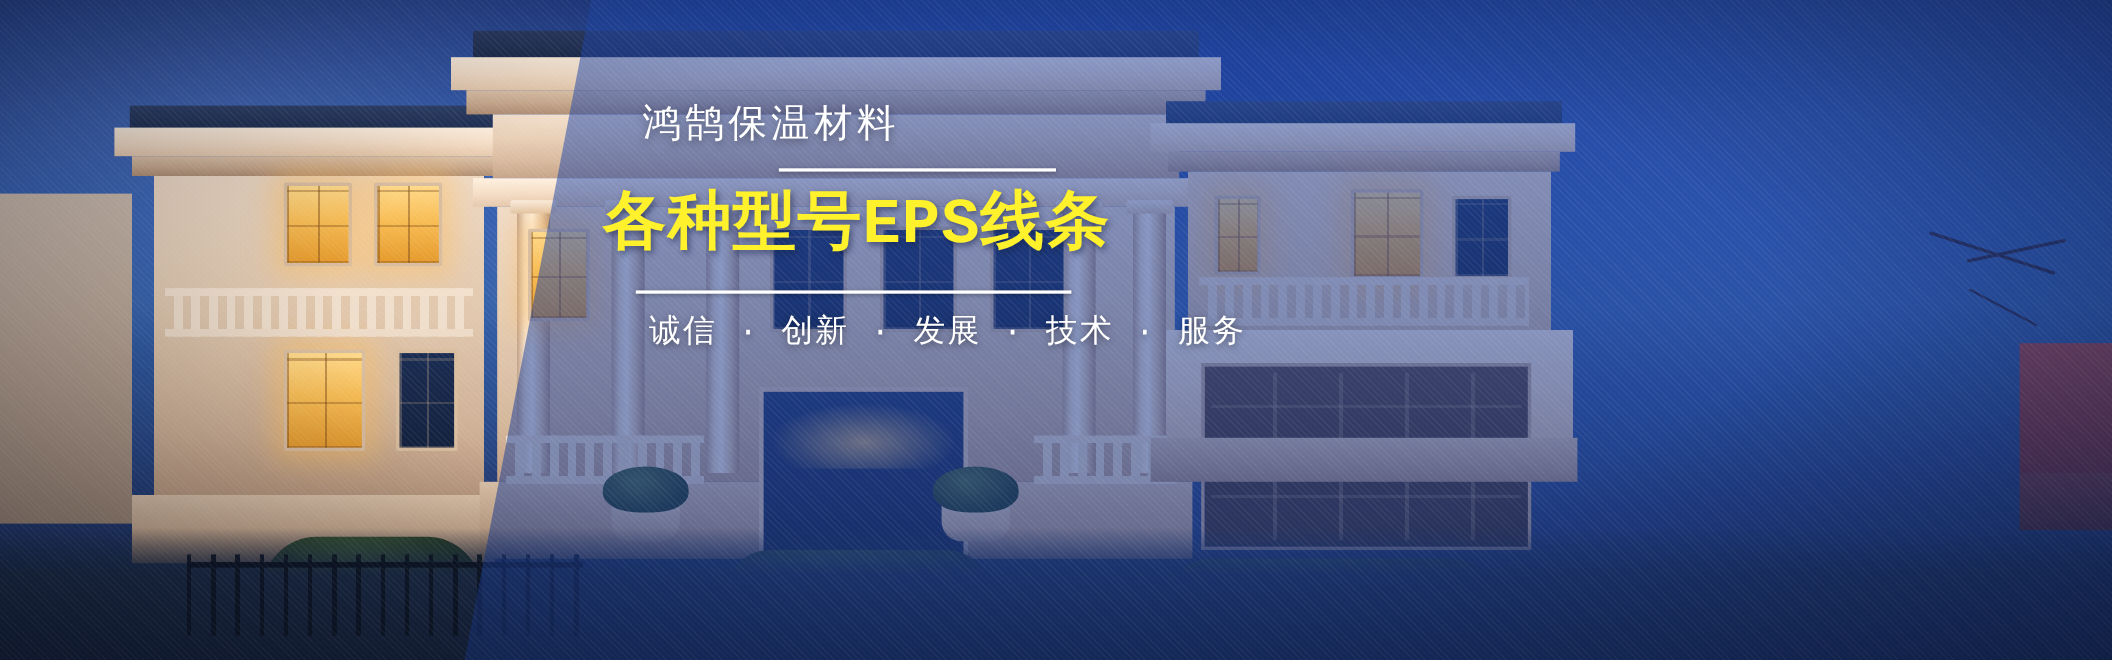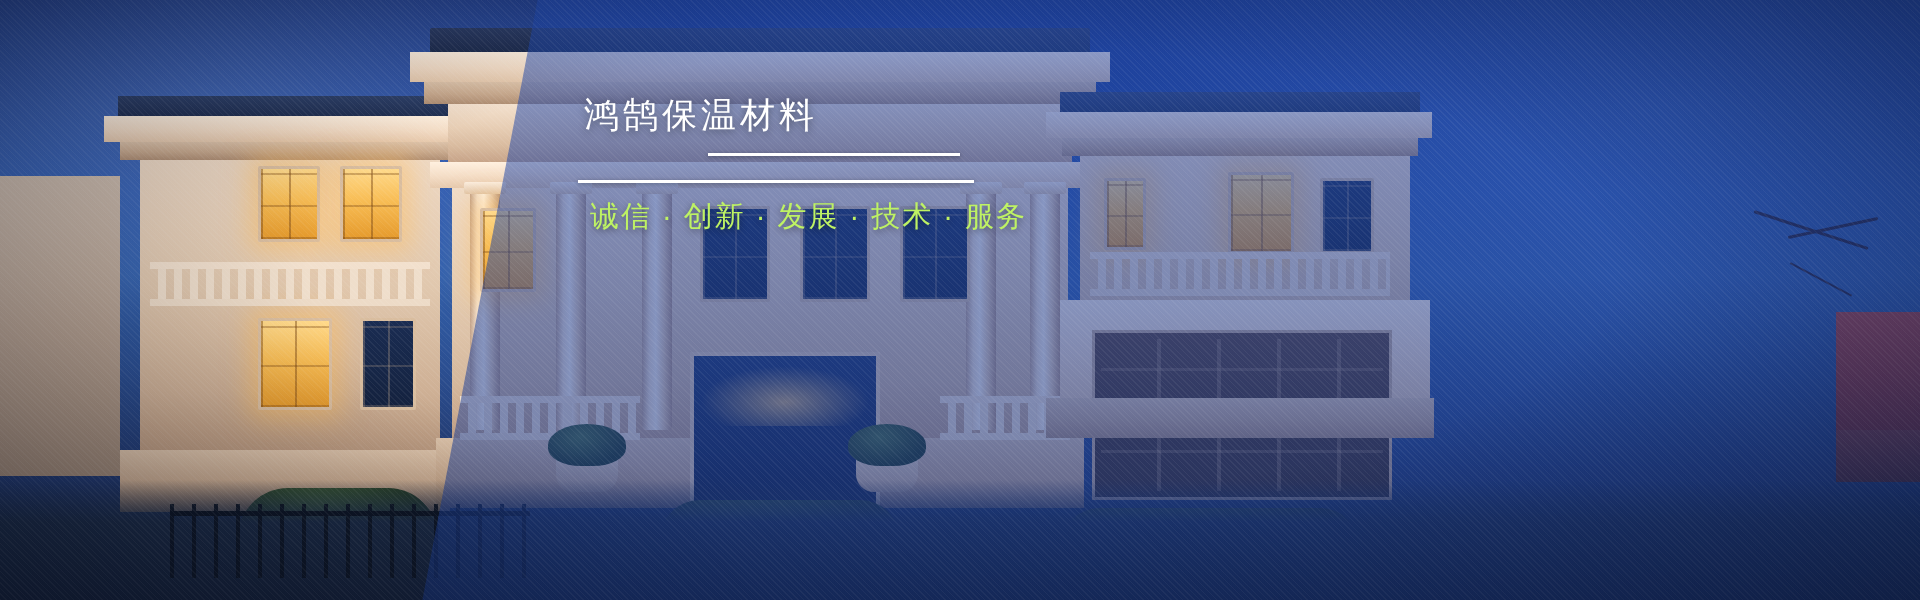--- a/index.html
+++ b/index.html
@@ -204,20 +204,21 @@
   .vignette{
     position:absolute;inset:0;
     background:radial-gradient(ellipse at 50% 45%, rgba(0,0,0,0) 48%, rgba(5,10,25,.45) 100%);
     pointer-events:none;
   }
 
   
   .textblock{
     position:absolute;left:548px;top:96px;width:470px;
     z-index:40;
+    font-family:Liberation Mono, monospace;
   }
   .subtitle{
     color:#ffffff;
     font-size:35px;
     letter-spacing:4px;
     line-height:1.1;
     margin:0 0 18px 36px;
     text-shadow:0 2px 8px rgba(0,0,0,.45);
     white-space:nowrap;
   }
@@ -237,21 +238,21 @@
     font-size:58px;
     font-weight:bold;
     letter-spacing:1px;
     line-height:1.18;
     margin:0;
     white-space:nowrap;
     text-shadow:2px 3px 6px rgba(20,30,70,.55);
   }
   .headline + .headline{ margin-top:4px; }
   .tagline{
-    color:#bef264;
+    color:#ffffff;
     font-size:29px;
     letter-spacing:2px;
     margin:0 0 0 42px;
     white-space:nowrap;
     text-shadow:0 2px 7px rgba(0,0,0,.45);
   }
 </style>
 </head>
 <body>
 
@@ -342,20 +343,21 @@
 
   <div class="bluepanel"></div>
   <div class="hatch"></div>
   <div class="vignette"></div>
 
   <div class="textblock">
     <div class="subtitle">鸿鹄保温材料</div>
 
     <div class="rule"></div>
 
+    <div class="headline">各种型号EPS线条</div>
 
 
     <div class="rule rule-2"></div>
 
     <div class="tagline">诚信 · 创新 · 发展 · 技术 · 服务</div>
   </div>
 
 </div>
 
 </body></html>

